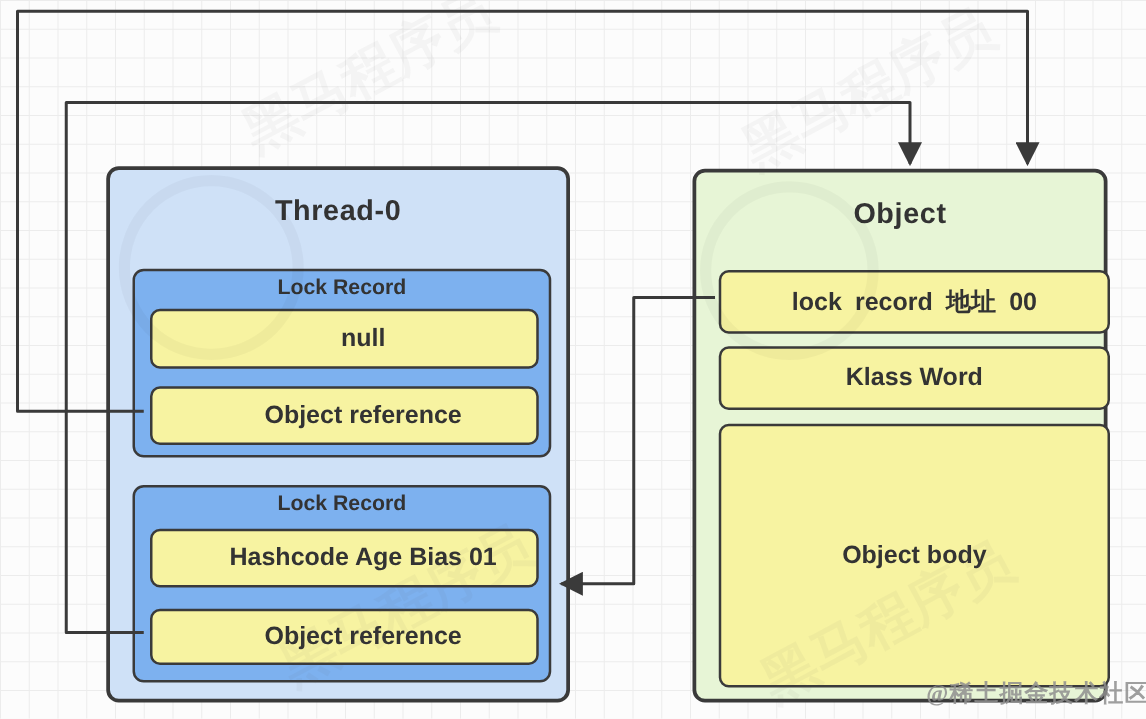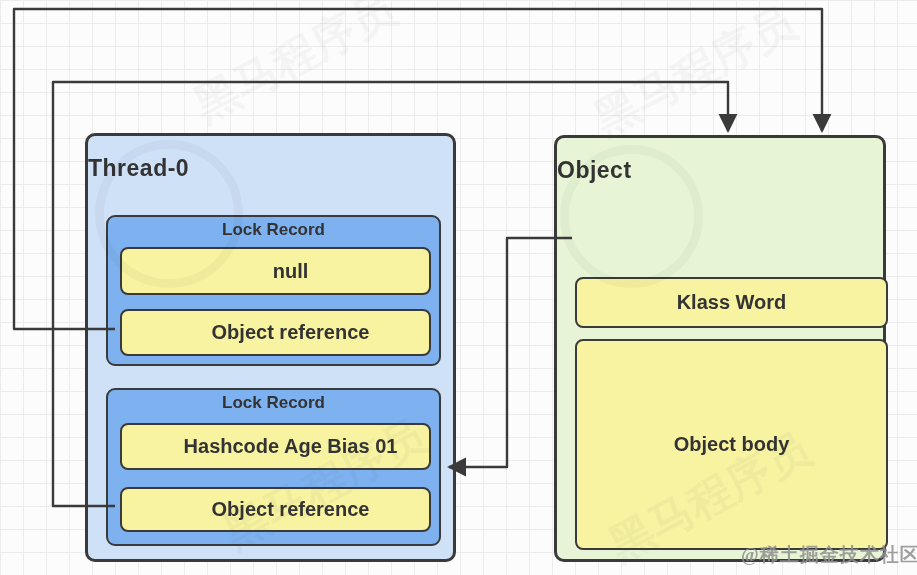--- a/index.html
+++ b/index.html
@@ -14,21 +14,21 @@
     background-color:var(--canvas-bg);
     background-image:
       linear-gradient(var(--grid-line) 1px, transparent 1px),
       linear-gradient(90deg, var(--grid-line) 1px, transparent 1px);
     background-size:23px 23px;
   }
   .box{position:absolute; box-sizing:border-box; border:3px solid var(--stroke); border-radius:10px;}
   .thread-box{left:85px; top:133px; width:371px; height:429px; background:var(--thread-fill);}
   .object-box{left:554px; top:135px; width:332px; height:427px; background:var(--object-fill);}
   .box-title{
-    position:absolute; left:0; right:0; top:19px; 
+    position:absolute; left:0; right:0; top:19px; text-align:center;
     font-size:23px; font-weight:700; color:var(--text); letter-spacing:.5px;
   }
   .lock-record{
     position:absolute; box-sizing:border-box; left:18px; width:335px;
     background:var(--lock-record-fill); border:2.5px solid var(--stroke); border-radius:9px;
   }
   .lock-record-1{top:79px; height:151px;}
   .lock-record-2{top:252px; height:158px;}
   .lock-record-label{
     position:absolute; left:0; right:0; top:3px; text-align:center;
@@ -95,20 +95,21 @@
 
     <div class="lock-record lock-record-2">
       <div class="lock-record-label">Lock Record</div>
       <div class="cell lr-cell lr2-row0">Hashcode Age Bias 01</div>
       <div class="cell lr-cell lr2-row1">Object reference</div>
     </div>
   </div>
 
   <div class="box object-box">
     <div class="box-title">Object</div>
+    <div class="cell obj-cell obj-row0">lock record 地址 00</div>
     <div class="cell obj-cell obj-row1">Klass Word</div>
     <div class="cell obj-cell obj-row2">Object body</div>
   </div>
 
   <svg class="connector-layer" width="917" height="575" viewBox="0 0 917 575" xmlns="http://www.w3.org/2000/svg">
     <defs>
       <marker id="arrow" viewBox="0 0 10 10" refX="9" refY="5" markerWidth="8" markerHeight="8" orient="auto">
         <path d="M0,0 L10,5 L0,10 z" fill="#3a3a3a"></path>
       </marker>
     </defs>

